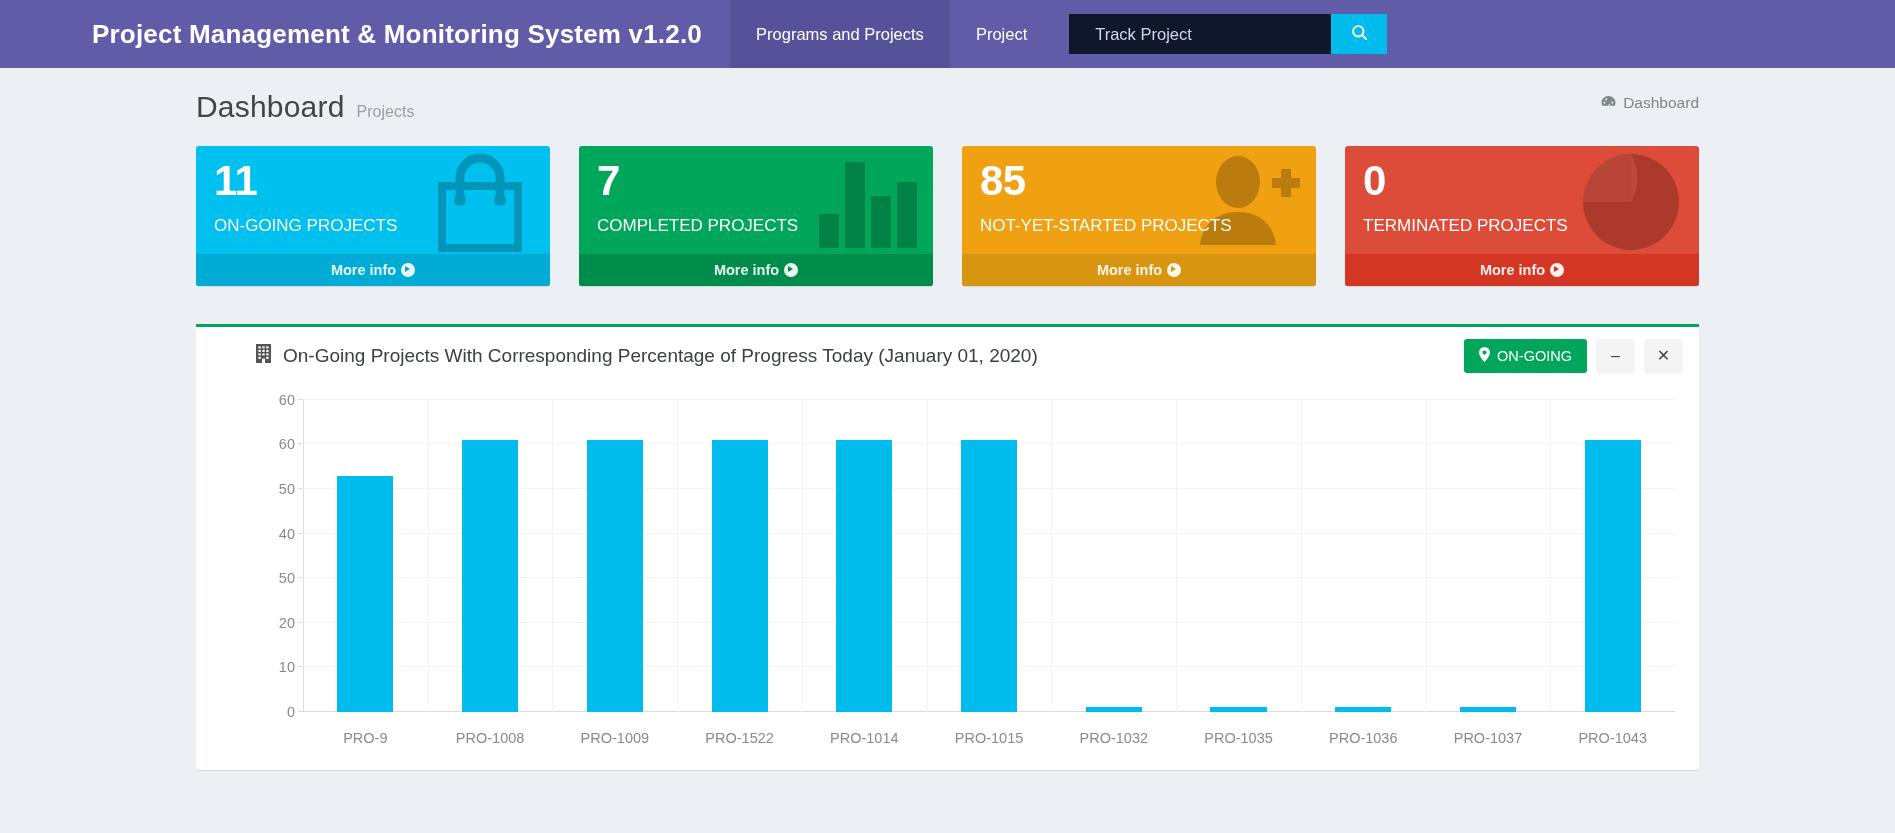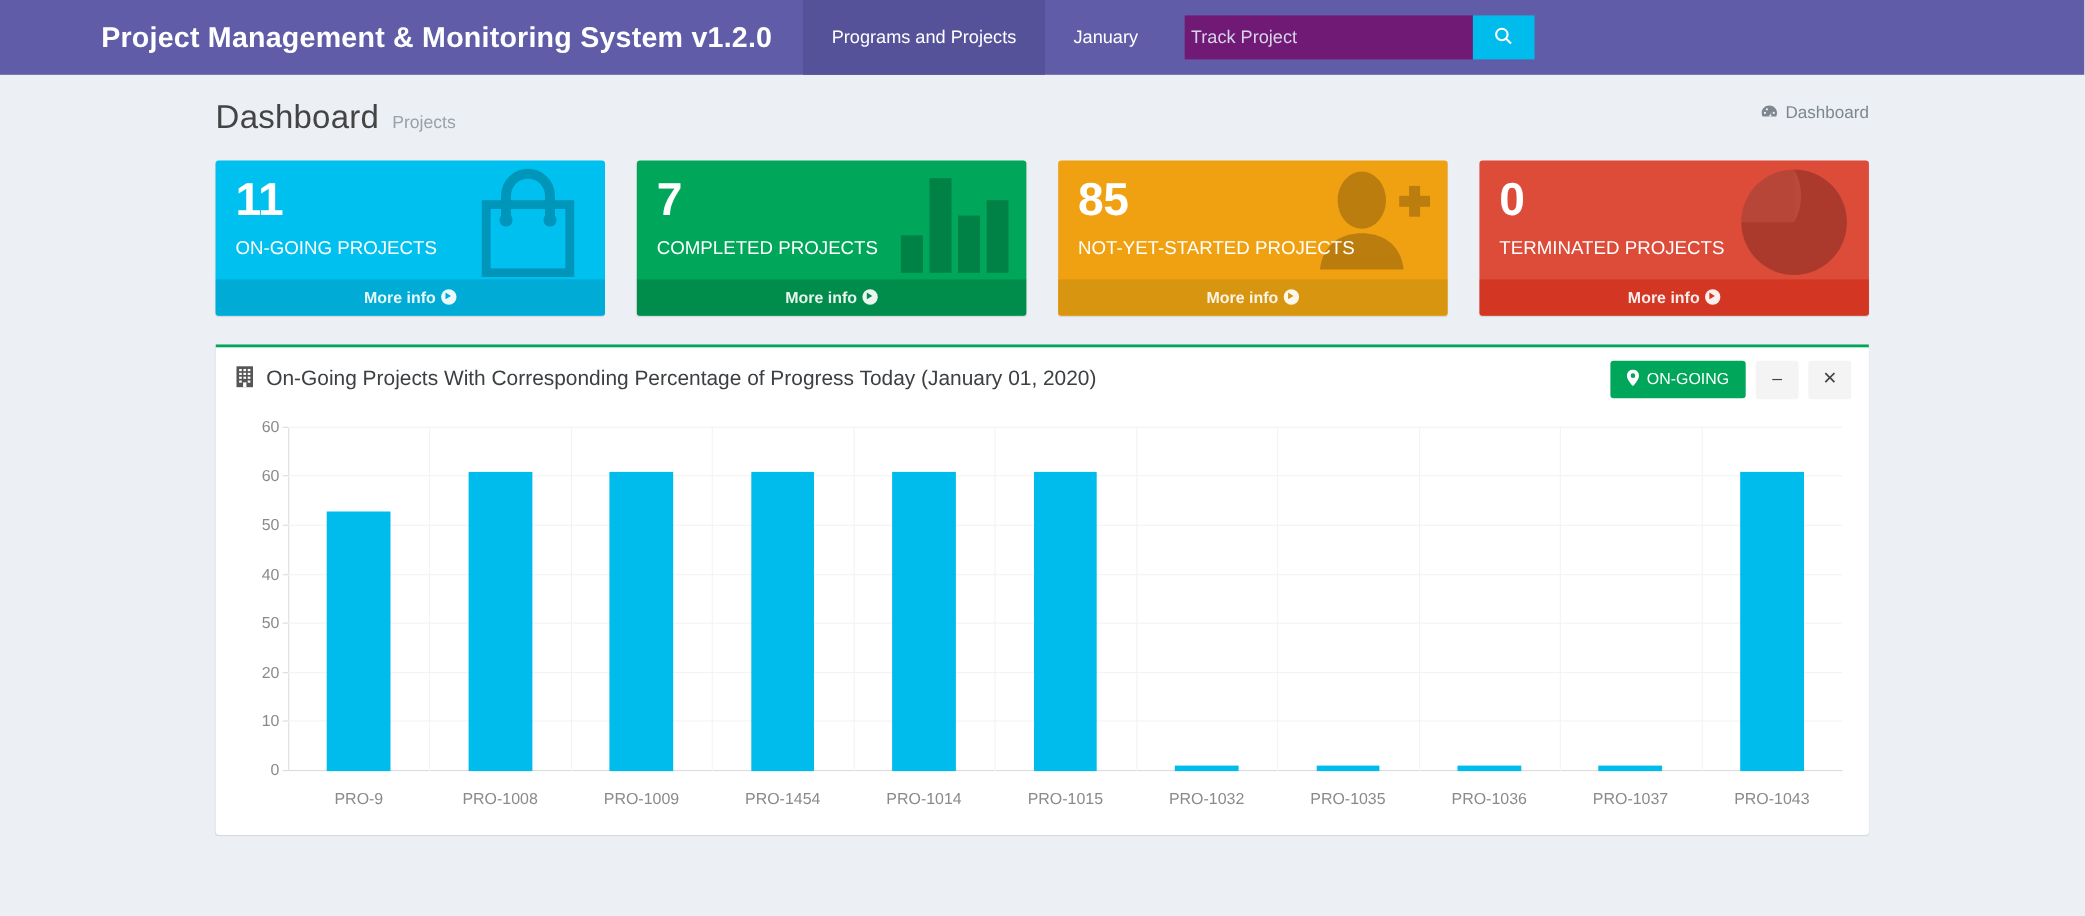--- a/index.html
+++ b/index.html
@@ -42,25 +42,25 @@
     display: flex; align-items: center;
     margin-left: 16px;
   }
   .search-box {
     display: flex; align-items: stretch;
     height: 40px;
   }
   .search-input {
     width: 262px;
     border: none; outline: none;
-    background: #701a75;
+    background: #0f172a;
     color: #ffffff;
     font-size: 16.5px;
     font-family: "Liberation Sans", sans-serif;
-    padding: 0 6px;
+    padding: 0 26px;
   }
   .search-input::placeholder { color: #d7d5ea; opacity: 1; }
   .search-btn {
     width: 56px;
     border: none;
     background: #00bcec;
     color: #ffffff;
     cursor: pointer;
     display: flex; align-items: center; justify-content: center;
   }
@@ -159,25 +159,26 @@
   .c-green  { background: #00a65a; }
   .c-green  .card-foot { background: #008d4c; color: #008d4c; }
   .c-orange { background: #f0a112; }
   .c-orange .card-foot { background: #d79510; color: #d79510; }
   .c-red    { background: #dd4b39; }
   .c-red    .card-foot { background: #d33724; color: #d33724; }
   .card-foot span.lbl { color: rgba(255,255,255,.9); font-weight: bold; }
 
   
   .panel {
-    margin-top: 26px;
+    margin-top: 38px;
     background: #ffffff;
     border-top: 3px solid #00a65a;
     box-shadow: 0 1px 1px rgba(0,0,0,.1);
     border-radius: 0 0 3px 3px;
+    padding-left: 41px;
   }
   .panel-head {
     display: flex; align-items: center;
     padding: 12px 16px 12px 18px;
     min-height: 58px;
   }
   .panel-title {
     font-size: 19px; color: #3c4043;
     display: flex; align-items: center; gap: 11px;
   }
@@ -262,21 +263,21 @@
   }
 </style>
 </head>
 <body>
 
 <div class="navbar">
   <div class="brand">Project Management &amp; Monitoring System v1.2.0</div>
 
   <div class="nav-links">
     <a class="nav-link active" href="#">Programs and Projects</a>
-    <a class="nav-link" href="#">January</a>
+    <a class="nav-link" href="#">Project</a>
   </div>
 
   <div class="search-wrap">
     <div class="search-box">
       <input class="search-input" type="text" placeholder="Track Project" style="">
       <button class="search-btn">
         <span>
           <svg viewBox="0 0 24 24">
               <circle cx="10.5" cy="10.5" r="6.6"></circle>
               <line x1="15.4" y1="15.4" x2="21" y2="21"></line>
@@ -485,21 +486,21 @@
               </div>
               <div class="bar-slot">
                 <div class="bar" title="PRO-1043: 61" style="height: 87.1429%; background: rgb(0, 188, 236);"></div>
               </div>
             </div>
         </div>
         <div class="xlabels">
             <div class="xlab">PRO-9</div>
             <div class="xlab">PRO-1008</div>
             <div class="xlab">PRO-1009</div>
-            <div class="xlab">PRO-1454</div>
+            <div class="xlab">PRO-1522</div>
             <div class="xlab">PRO-1014</div>
             <div class="xlab">PRO-1015</div>
             <div class="xlab">PRO-1032</div>
             <div class="xlab">PRO-1035</div>
             <div class="xlab">PRO-1036</div>
             <div class="xlab">PRO-1037</div>
             <div class="xlab">PRO-1043</div>
           </div>
       </div>
     </div>

